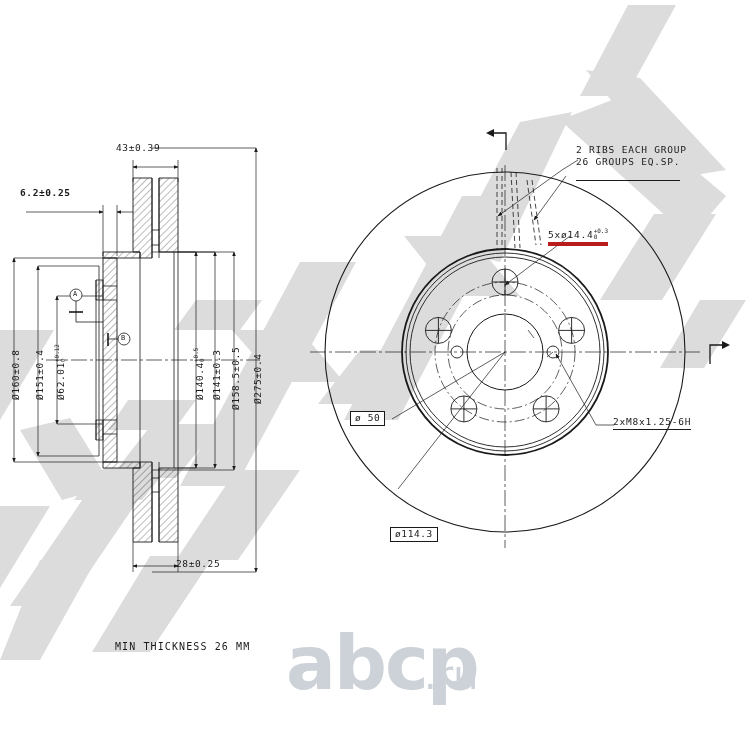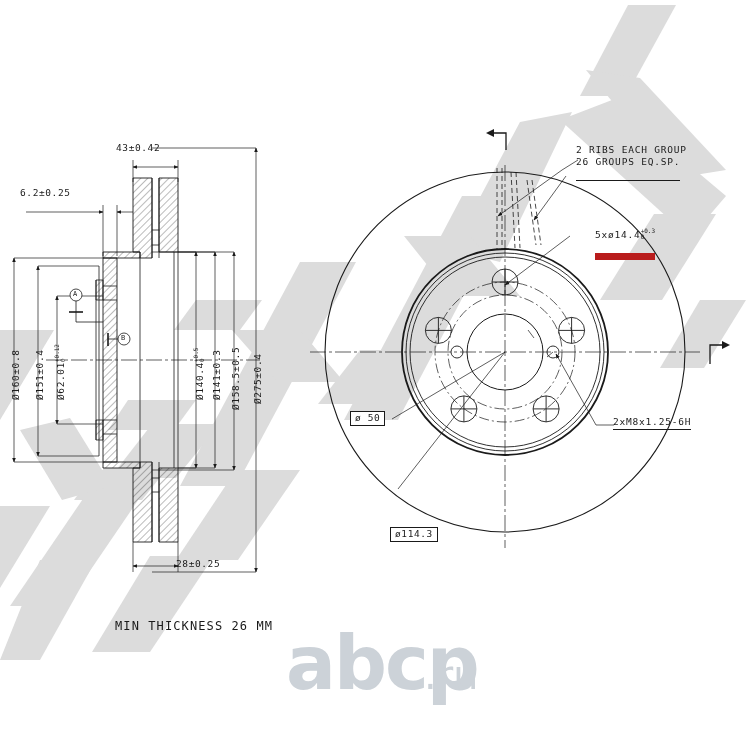--- a/index.html
+++ b/index.html
@@ -22,21 +22,21 @@
     color:#1a1a1a;
     letter-spacing:0.6px;
     white-space:nowrap;
     line-height:1.15;
   }
   .vert{transform-origin:0 0;transform:rotate(-90deg);}
   .supbox{display:inline-block;font-size:6px;line-height:1.0;vertical-align:-1px;letter-spacing:0;text-align:left;}
   .supbox i{display:block;font-style:normal;}
   .boxed{border:1px solid #1a1a1a;padding:1px 4px 1px 4px;background:#fff;}
   .note{font-size:9.5px;letter-spacing:0.8px;}
-  .minthk{font-size:12px;letter-spacing:1.1px;color:#1a1a1a;}
+  .minthk{font-size:10px;letter-spacing:1.1px;color:#1a1a1a;margin-top:21px;}
 </style>
 </head>
 <body>
 
 <div id="stage">
 
   <svg class="layer" id="wm-layer" viewBox="0 0 746 746">
     <defs>
       <g id="zk">
         
@@ -284,22 +284,22 @@
         <path d="M490,133 L506,133 L506,150" fill="none"></path>
         <path d="M486,133 L494,129 L494,137 Z" fill="#1a1a1a" stroke="none"></path>
         <path d="M726,345 L710,345 L710,364" fill="none"></path>
         <path d="M730,345 L722,341 L722,349 Z" fill="#1a1a1a" stroke="none"></path>
       </g>
     </g>
   </svg>
 
   <div class="layer" id="txt-layer">
 
-    <div class="dim" style="left:116px;top:143px;">43±0.42</div>
-    <div class="dim" style="left:20px;top:188px;">6.2±0.25</div>
+    <div class="dim" style="left:116px;top:143px;">43±0.39</div>
+    <div class="dim" style="left:20px;top:188px;font-weight:bold;">6.2±0.25</div>
     <div class="dim" style="left:176px;top:559px;">28±0.25</div>
 
     <div class="dim vert" style="left:11px;top:400px;">Ø160±0.8</div>
     <div class="dim vert" style="left:35px;top:400px;">Ø151±0.4</div>
 
     <div class="dim vert" style="left:54px;top:400px;">
       <span>Ø62.01</span><span class="supbox"><i>+0.12</i><i>0</i></span>
     </div>
 
     <div class="dim vert" style="left:193px;top:400px;">
@@ -308,21 +308,21 @@
     <div class="dim vert" style="left:212px;top:400px;">Ø141±0.3</div>
     <div class="dim vert" style="left:231px;top:410px;">Ø158.5±0.5</div>
     <div class="dim vert" style="left:253px;top:404px;">Ø275±0.4</div>
 
     <div class="dim" style="left:73px;top:290px;font-size:7px;">A</div>
     <div class="dim" style="left:121px;top:334px;font-size:7px;">B</div>
 
     <div class="dim note" style="left:576px;top:145px;">2 RIBS EACH GROUP</div>
     <div class="dim note" style="left:576px;top:157px;border-bottom:1px solid #1a1a1a;padding-bottom:12px;">26 GROUPS EQ.SP.</div>
 
-    <div class="dim note" style="left:595px;top:228px;border-bottom:7px solid #b91c1c;padding-bottom:12px;">
+    <div class="dim note" style="left:548px;top:228px;border-bottom:4px solid #b91c1c;padding-bottom:1px;">
       <span>5xø14.4</span><span class="supbox"><i>+0.3</i><i>0</i></span>
     </div>
 
     <div class="dim note" style="left:613px;top:417px;border-bottom:1px solid #1a1a1a;padding-bottom:1px;text-align:right;">2xM8x1.25-6H</div>
 
     <div class="dim boxed" style="left:350px;top:411px;">ø 50</div>
     <div class="dim boxed" style="left:390px;top:481px;margin-top:46px;">ø114.3</div>
 
     <div class="dim minthk" style="left:115px;top:620px;">MIN THICKNESS 26 MM</div>
   </div>

